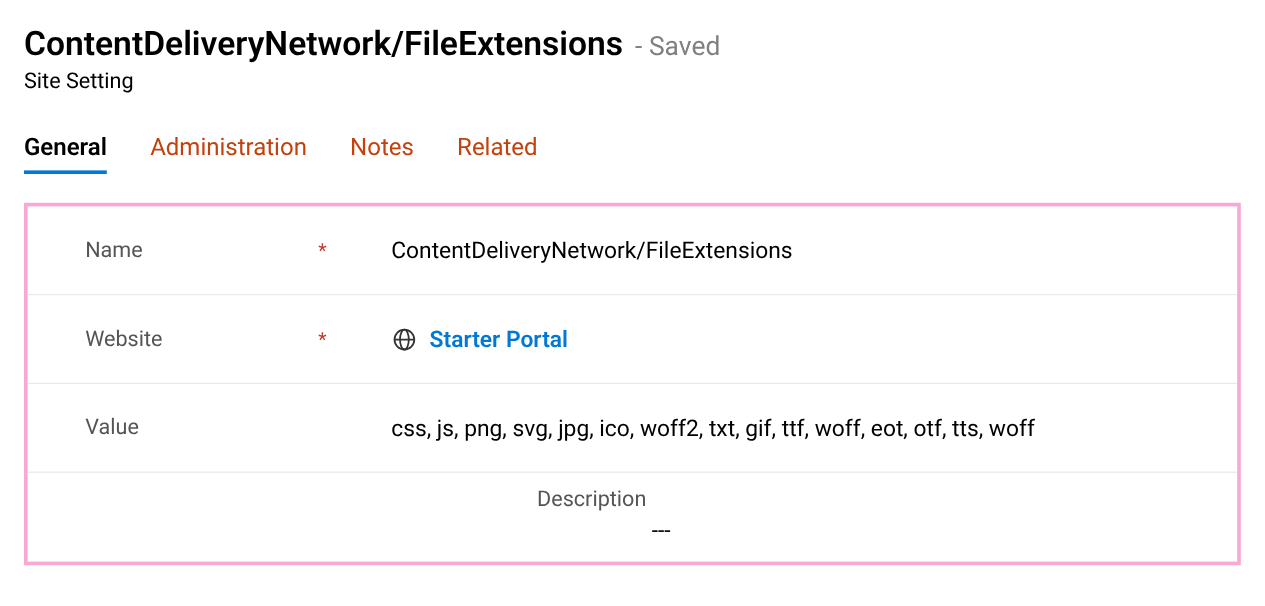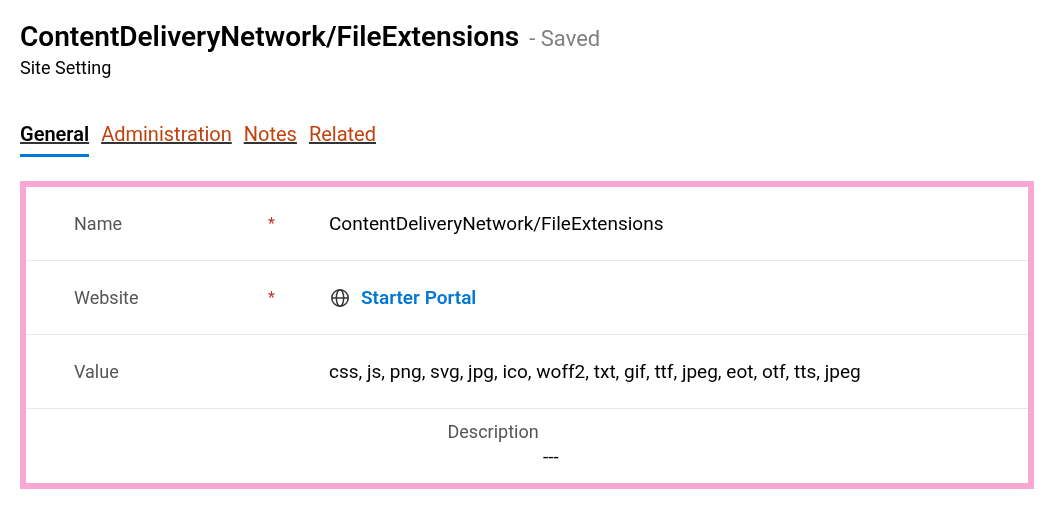--- a/index.html
+++ b/index.html
@@ -33,38 +33,37 @@
       font-weight: 400;
     }
     .subtitle {
       font-size: 18px;
       color: #000000;
       margin-top: 4px;
       font-weight: 400;
     }
     .tabs {
       display: flex;
-      gap: 12px;
-      margin-top: 44px;
-      text-decoration: underline;
+      gap: 36px;
+      margin-top: 32px;
     }
     .tab {
       font-size: 20px;
       padding-bottom: 8px;
       color: #c2410c;
       cursor: pointer;
       border-bottom: 3px solid transparent;
     }
     .tab.active {
       font-weight: 600;
       color: #000000;
       border-bottom: 3px solid #0078d4;
     }
     .form-panel {
-      border: 6px solid #f9a8d4;
+      border: 3px solid #f9a8d4;
       margin-top: 0px;
       padding: 0;
     }
     .form-row {
       display: flex;
       align-items: center;
       min-height: 74px;
       border-bottom: 1px solid #e8e8e8;
       padding: 12px 0;
     }
@@ -158,21 +157,21 @@
       </span>
       <span class="link-value">Starter Portal</span>
     </div>
   </div>
 
   <div class="form-row">
     <div class="form-label">
       <span>Value</span>
     </div>
     <div class="form-value">
-      <span>css, js, png, svg, jpg, ico, woff2, txt, gif, ttf, jpeg, eot, otf, tts, jpeg</span>
+      <span>css, js, png, svg, jpg, ico, woff2, txt, gif, ttf, woff, eot, otf, tts, woff</span>
     </div>
   </div>
 
   <div class="form-row">
     <div class="form-label">
       <span>Description</span>
     </div>
     <div class="form-value">
       <span>---</span>
     </div>

